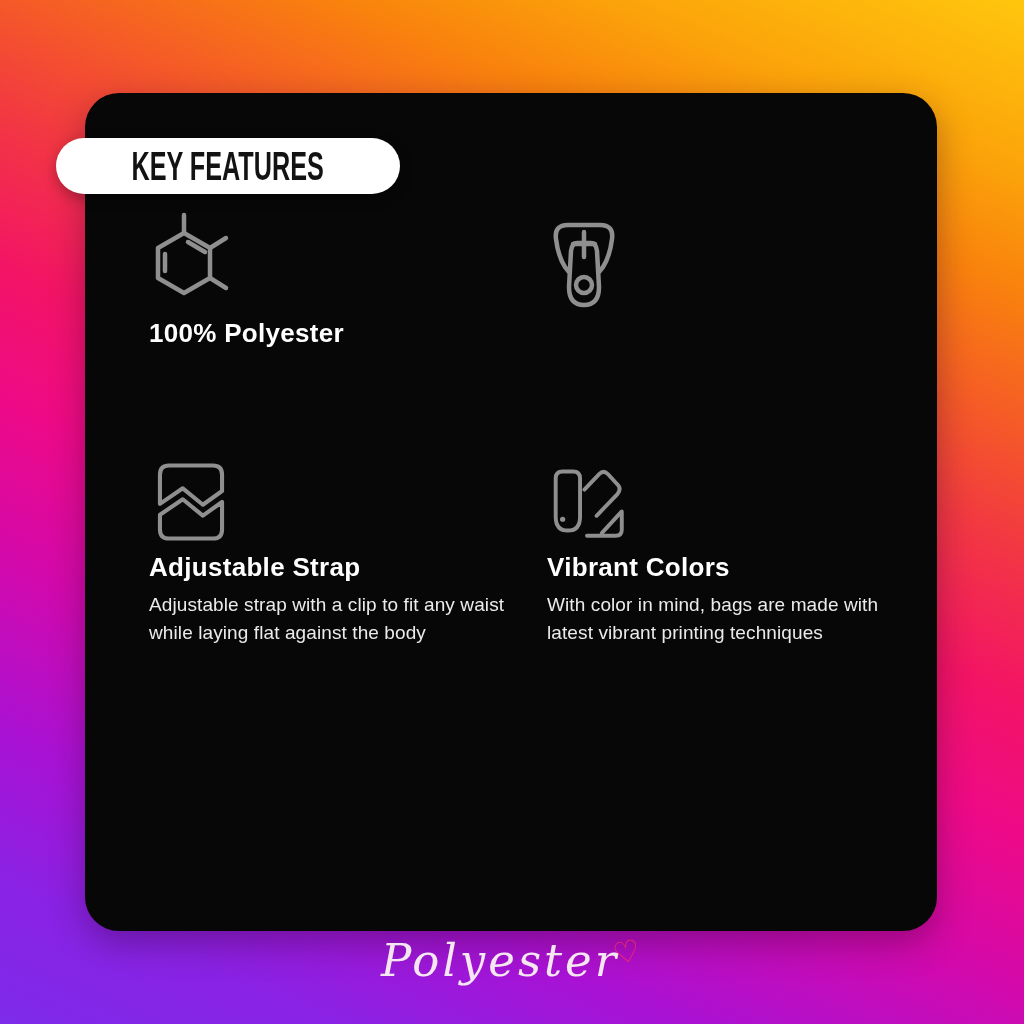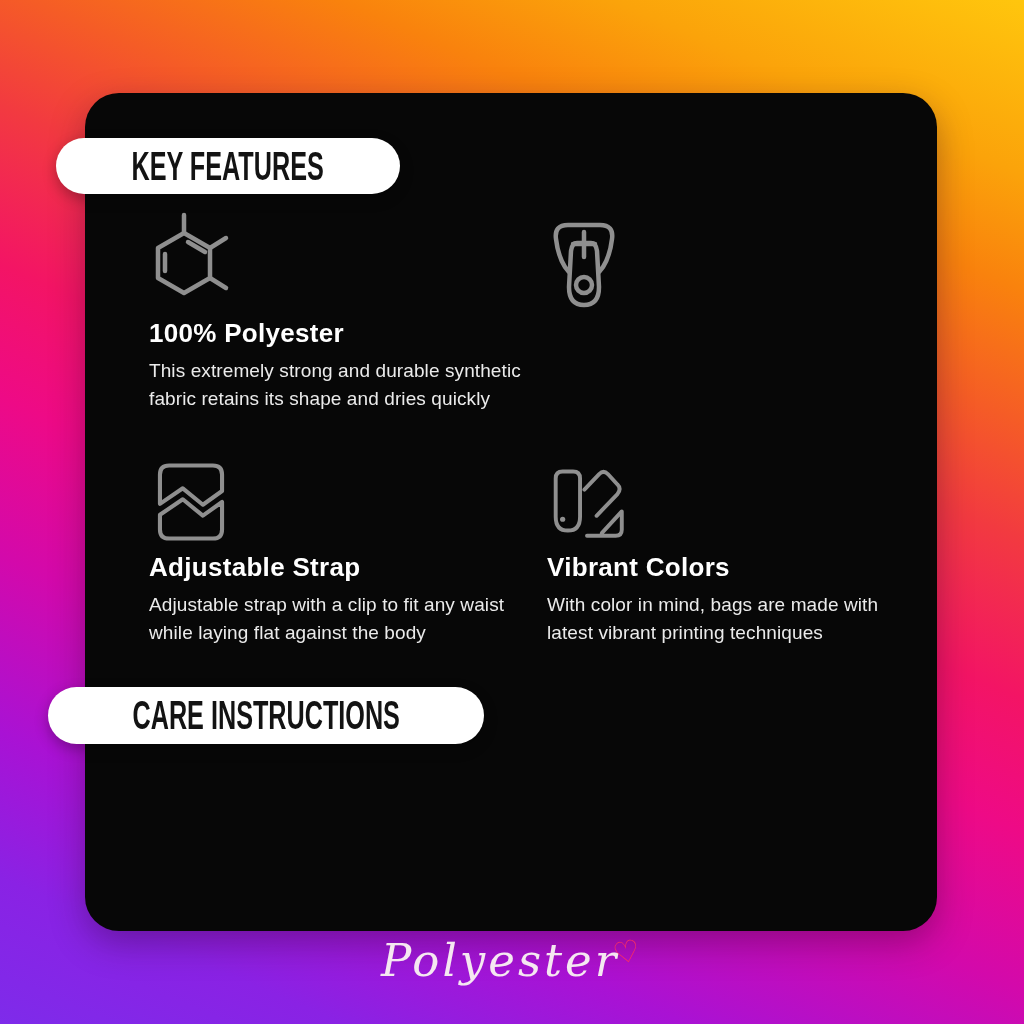--- a/index.html
+++ b/index.html
@@ -70,21 +70,20 @@
     <svg width="84" height="98" viewBox="0 0 84 98">
       <polygon class="ic" points="36,24 62,39 62,69 36,84 10,69 10,39"></polygon>
       <line class="ic" x1="36" y1="24" x2="36" y2="6"></line>
       <line class="ic" x1="62" y1="39" x2="78" y2="29"></line>
       <line class="ic" x1="62" y1="69" x2="78" y2="79"></line>
       <line class="ic" x1="40" y1="33" x2="57" y2="43"></line>
       <line class="ic" x1="17" y1="45" x2="17" y2="62"></line>
     </svg>
   </div>
   <div class="f-title" style="left:149px;top:318px;">100% Polyester</div>
-  <div class="f-desc" style="left:149px;top:357px;width:392px;">This extremely strong and durable synthetic fabric retains its shape and dries quickly</div>
 
   <div class="icon-box" style="left:546px;top:219px;">
     <svg width="76" height="92" viewBox="0 0 76 92">
       <path class="ic" d="M 22,6 L 54,6 Q 68,6 66,20 Q 64,37 57,48 Q 51,57 41,60 L 35,60 Q 25,57 19,48 Q 12,37 10,20 Q 8,6 22,6 Z"></path>
       <path class="ic-mask" d="M 31,24 L 45,24 Q 50,24 51,32 L 53,68 Q 53,86 38,86 Q 23,86 23,68 L 25,32 Q 26,24 31,24 Z"></path>
       <circle class="ic" cx="38" cy="66" r="8"></circle>
       <line class="ic" x1="38" y1="13" x2="38" y2="38"></line>
       <line class="ic" x1="27" y1="25" x2="49" y2="25"></line>
     </svg>
   </div>
@@ -102,22 +101,19 @@
     <svg width="80" height="82" viewBox="0 0 92 92">
       <path class="ic" d="M 10,64 L 10,20 Q 10,12 18,12 L 30,12 Q 38,12 38,20 L 38,64 Q 38,80 24,80 Q 10,80 10,64 Z"></path>
       <circle class="ic-dot" cx="18" cy="67" r="3"></circle>
       <path class="ic" d="M 43,33 L 60,15 Q 65,10 70,15 L 81,27 Q 86,32 81,38 L 57,63"></path>
       <path class="ic" d="M 46,86 L 79,86 Q 86,86 86,79 L 86,58 L 63,83"></path>
     </svg>
   </div>
   <div class="f-title" style="left:547px;top:552px;">Vibrant Colors</div>
   <div class="f-desc" style="left:547px;top:591px;width:352px;">With color in mind, bags are made with latest vibrant printing techniques</div>
 
-  <div class="pill pill-care">
-    <span class="pill-heading">CARE INSTRUCTIONS</span>
-  </div>
 
 
   <div class="brand">
     <span>Polyester</span><span class="heart">♡</span>
   </div>
 
 </div>
 
 </body></html>

